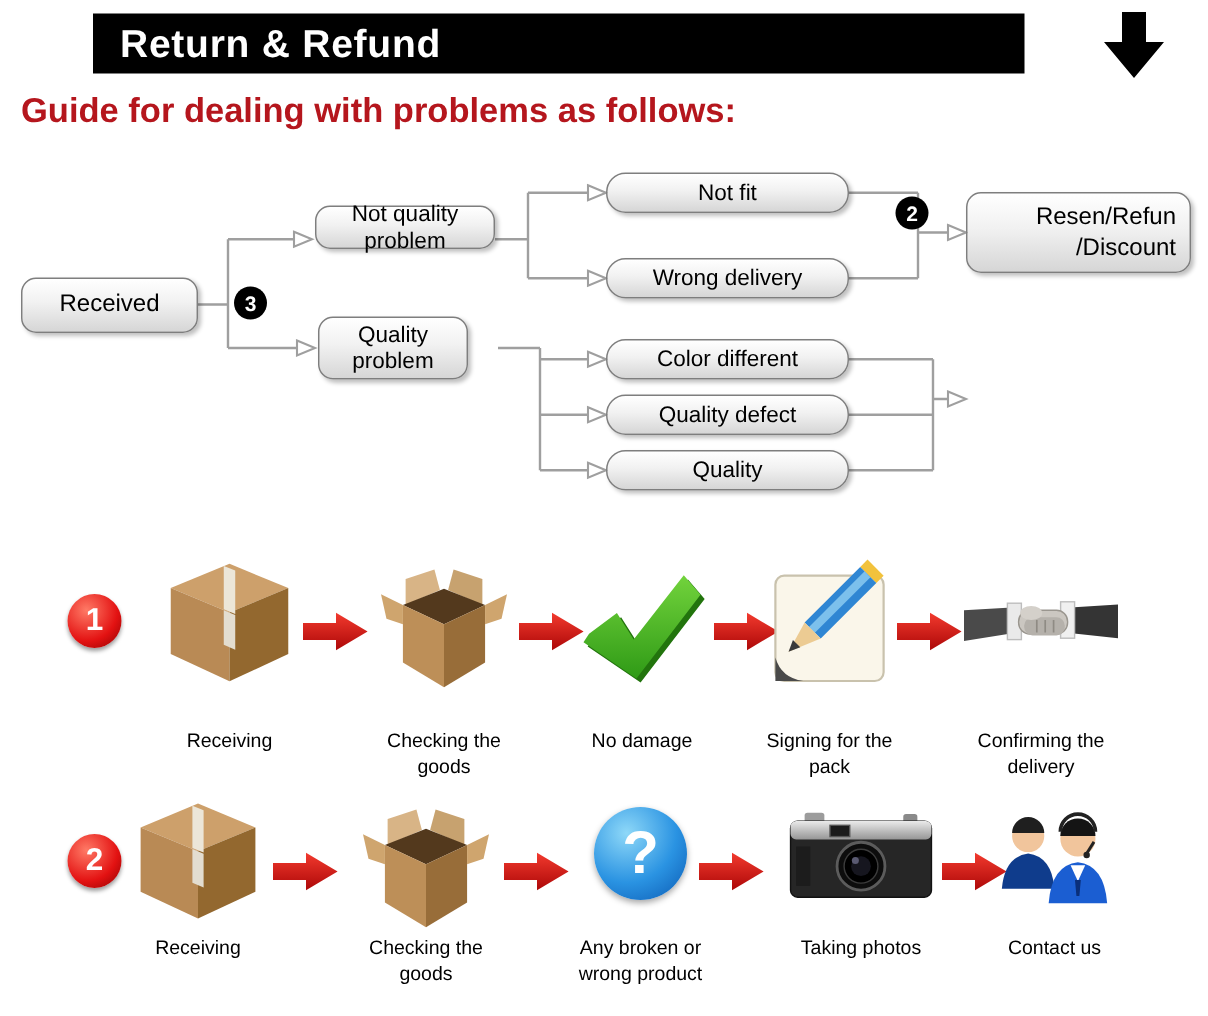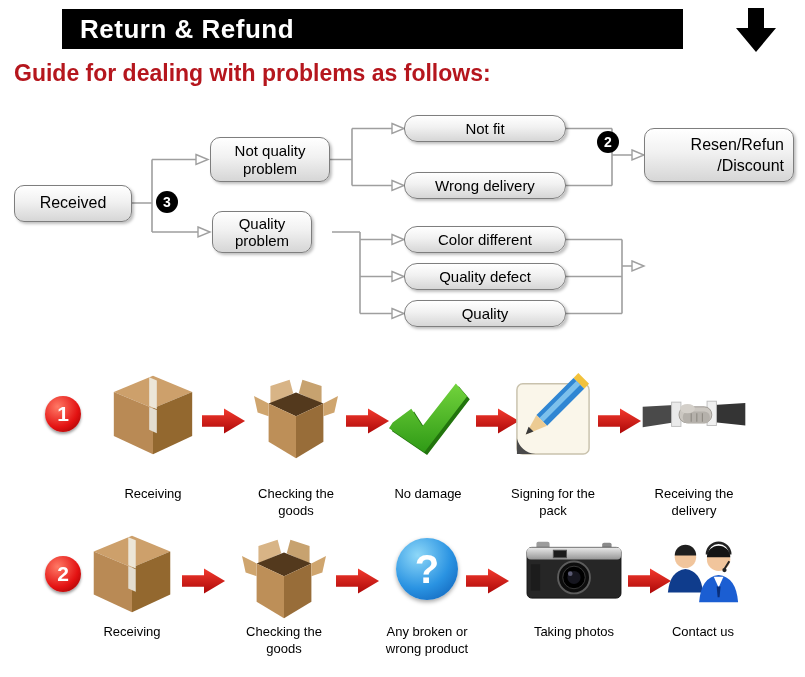--- a/index.html
+++ b/index.html
@@ -87,21 +87,21 @@
         <polygon points="392,166.5 404,171.5 392,176.5"></polygon>
         <polygon points="392,203.5 404,208.5 392,213.5"></polygon>
         <polygon points="632,45 644,50 632,55"></polygon>
         <polygon points="632,156 644,161 632,166"></polygon>
       </g>
     </svg>
 
     <div class="fbox" style="left:14px;top:80px;width:118px;height:37px;font-size:16px">Received</div>
     <div class="badge-dark" style="left:156px;top:86px">3</div>
 
-    <div class="fbox" style="left:210px;top:32px;width:120px;height:45px;padding:0 8px">Not quality problem</div>
+    <div class="fbox" style="left:210px;top:32px;width:120px;height:29px;padding:0 8px">Not quality problem</div>
     <div class="fbox" style="left:212px;top:106px;width:100px;height:42px;padding:0 14px">Quality problem</div>
 
     <div class="fbox pill" style="left:404px;top:10px;width:162px;height:27px">Not fit</div>
     <div class="fbox pill" style="left:404px;top:67px;width:162px;height:27px">Wrong delivery</div>
     <div class="fbox pill" style="left:404px;top:121px;width:162px;height:27px">Color different</div>
     <div class="fbox pill" style="left:404px;top:158px;width:162px;height:27px">Quality defect</div>
     <div class="fbox pill" style="left:404px;top:195px;width:162px;height:27px">Quality</div>
 
     <div class="badge-dark" style="left:597px;top:26px">2</div>
 
@@ -173,21 +173,21 @@
       <rect x="43" y="23" width="29" height="13" rx="6" fill="#b5b1ab"></rect>
       <ellipse cx="48" cy="20" rx="8" ry="5" fill="#d4d0ca"></ellipse>
       <path d="M52,25 v9 M58,25 v9 M64,25 v9" stroke="#8f8b84" stroke-width="1.2" fill="none"></path>
     </svg>
   </div>
 
   <div class="step-label" style="left:103px;top:486px">Receiving</div>
   <div class="step-label" style="left:246px;top:486px">Checking the goods</div>
   <div class="step-label" style="left:378px;top:486px">No damage</div>
   <div class="step-label" style="left:503px;top:486px">Signing for the pack</div>
-  <div class="step-label" style="left:644px;top:486px">Receiving the delivery</div>
+  <div class="step-label" style="left:644px;top:486px">Confirming the delivery</div>
 
   <div class="badge-red" style="left:45px;top:556px">2</div>
 
   <div class="icon-slot" style="left:90px;top:532px;width:84px;height:84px">
     <svg viewBox="0 0 90 90">
       <polygon points="45,4 86,21 45,38 4,21" fill="#cda06b"></polygon>
       <polygon points="4,21 45,38 45,86 4,67" fill="#b98a55"></polygon>
       <polygon points="86,21 45,38 45,86 86,67" fill="#93682f"></polygon>
       <polygon points="41,5.5 49,8.8 49,39 41,35.7" fill="#ece6d8"></polygon>
       <polygon points="41,36.5 49,39.8 49,64 41,60.5" fill="#e3ddd0"></polygon>

